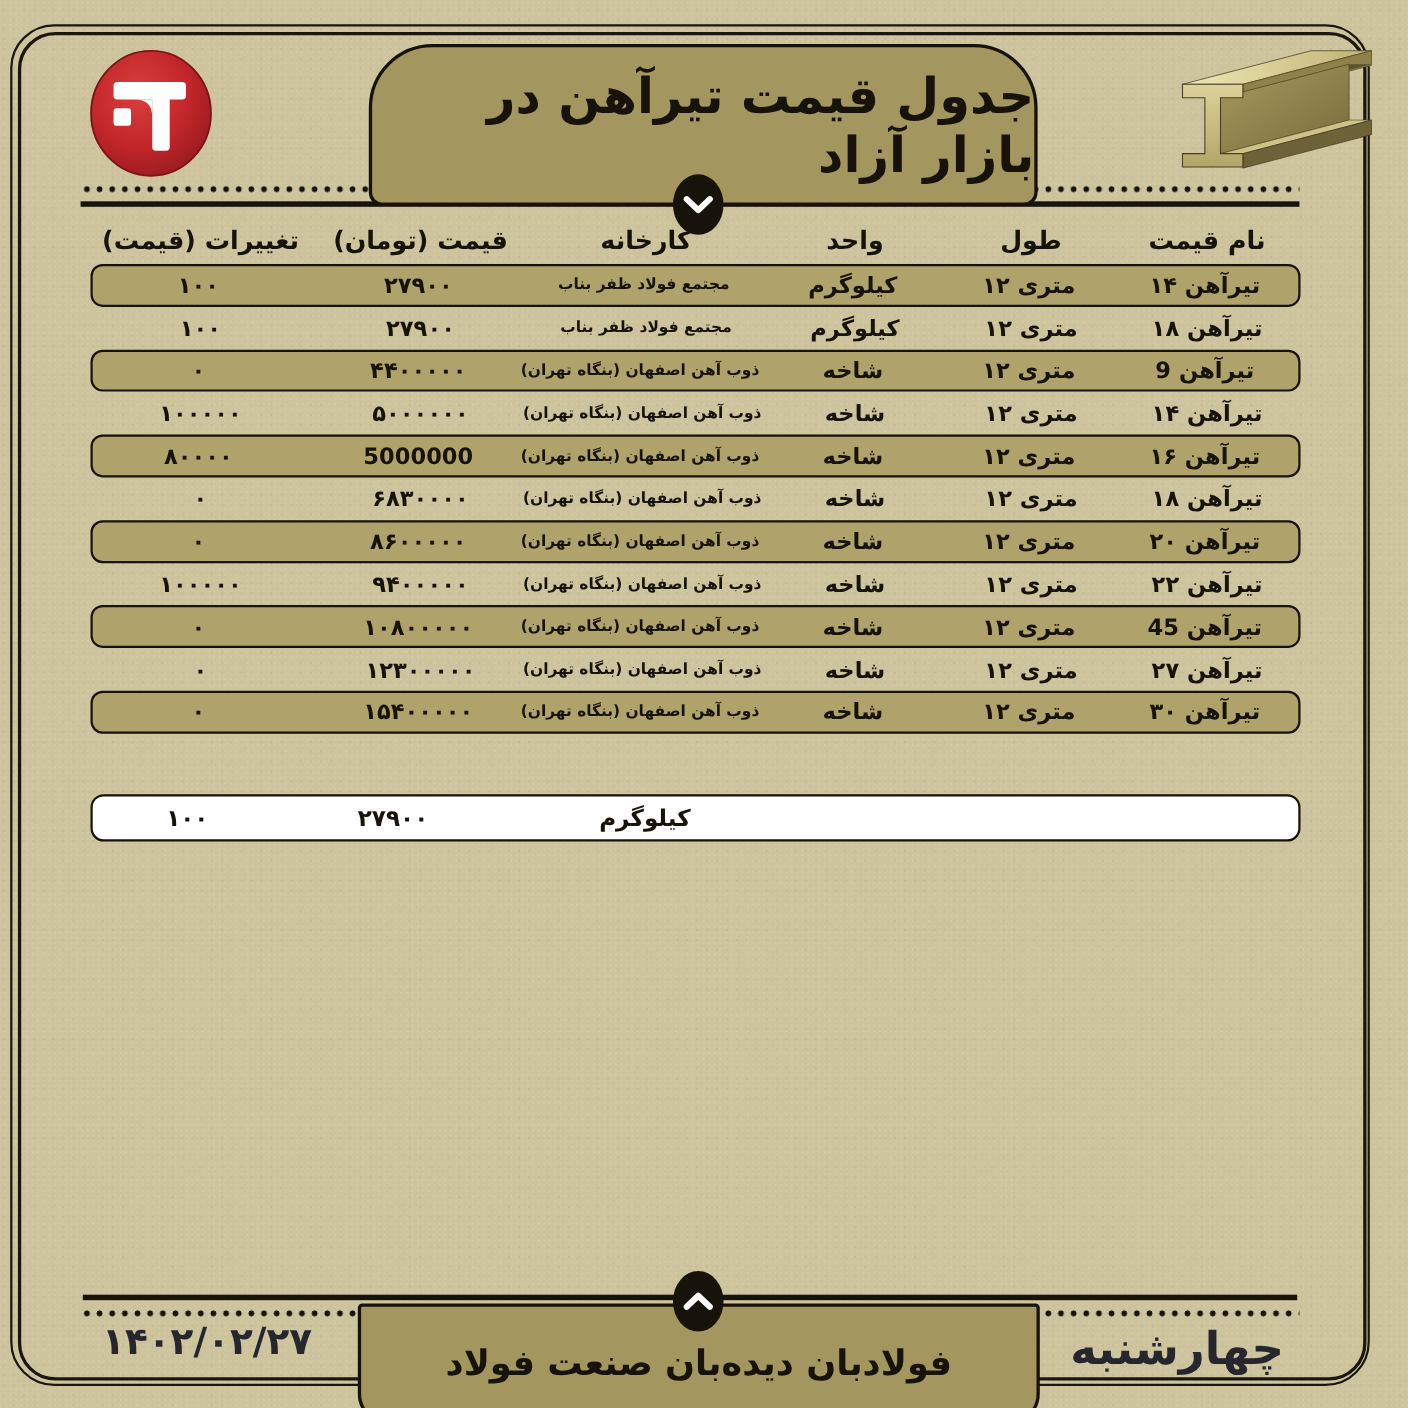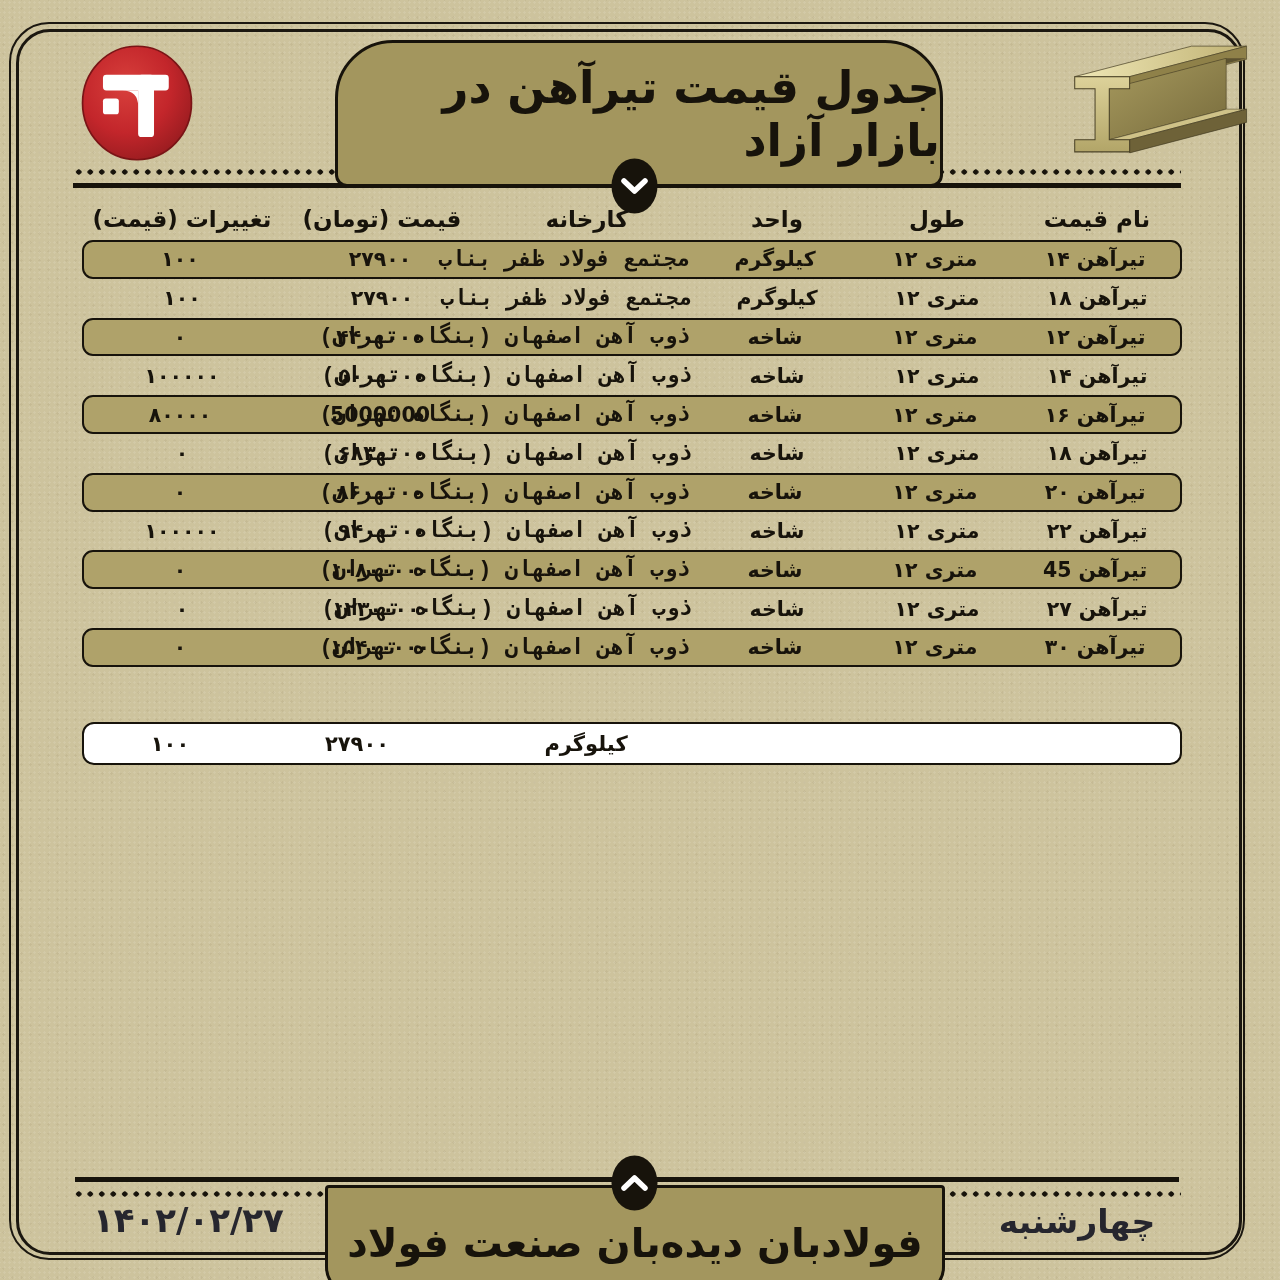--- a/index.html
+++ b/index.html
@@ -64,21 +64,21 @@
     grid-template-columns:170px 150px 170px 210px 200px 200px;
     align-items:center;direction:rtl;
   }
   .thead{height:42px;}
   .thead .cell{font-size:23px;font-weight:bold;color:#17130b;text-align:center;}
   .row{height:38.8px;box-sizing:border-box;}
   .row .cell{
     font-size:20.5px;font-weight:bold;color:#17130b;text-align:center;
     white-space:nowrap;overflow:visible;
   }
-  .row .cell.factory{font-size:22px;font-family:Liberation Mono, monospace;}
+  .row .cell.factory{font-size:14px;}
   .row.boxed{
     background:#afa26a;border:2.5px solid #17130b;border-radius:11px;
   }
   
   .summary{
     position:absolute;left:95px;top:722px;width:1100px;height:43px;
     background:#ffffff;border:2.5px solid #17130b;border-radius:12px;
     box-sizing:border-box;z-index:2;
   }
   .summary .scell{
@@ -90,29 +90,29 @@
   .s-price{left:173px;width:200px;}
   .s-change{left:11px;width:150px;}
   
   .footer-box{
     position:absolute;left:338px;top:1185px;width:620px;height:110px;
     background:#a3965e;border:3.5px solid #17130b;
     border-radius:4px 4px 28px 28px;box-sizing:border-box;
     display:flex;align-items:flex-start;justify-content:center;
     padding-top:32px;z-index:4;
   }
-  .footer-box .brand{font-size:40px;font-weight:bold;color:#17130b;white-space:nowrap;}
+  .footer-box .brand{font-size:32px;font-weight:bold;color:#17130b;white-space:nowrap;}
   .date{
-    position:absolute;left:106px;top:1200px;width:250px;text-align:left;
+    position:absolute;left:76px;top:1200px;width:250px;text-align:center;
     font-size:34px;font-weight:bold;color:#26262e;letter-spacing:3px;
     direction:ltr;z-index:3;
   }
   .weekday{
     position:absolute;left:1000px;top:1202px;width:180px;text-align:center;
-    font-size:33px;font-weight:bold;color:#26262e;z-index:3;
+    font-size:41px;font-weight:bold;color:#26262e;z-index:3;
   }
 </style>
 </head>
 <body>
 
 <div class="page">
 
   <div class="border-outer"></div>
   <div class="border-inner"></div>
 
@@ -199,21 +199,21 @@
     </div>
     <div class="grid-row row">
       <div class="cell">تیرآهن ۱۸</div>
       <div class="cell">متری ۱۲</div>
       <div class="cell">کیلوگرم</div>
       <div class="cell factory">مجتمع فولاد ظفر بناب</div>
       <div class="cell">۲۷۹۰۰</div>
       <div class="cell">۱۰۰</div>
     </div>
     <div class="grid-row row boxed">
-      <div class="cell">تیرآهن ۱۲</div>
+      <div class="cell">تیرآهن 9</div>
       <div class="cell">متری ۱۲</div>
       <div class="cell">شاخه</div>
       <div class="cell factory">ذوب آهن اصفهان (بنگاه تهران)</div>
       <div class="cell">۴۴۰۰۰۰۰</div>
       <div class="cell">۰</div>
     </div>
     <div class="grid-row row">
       <div class="cell">تیرآهن ۱۴</div>
       <div class="cell">متری ۱۲</div>
       <div class="cell">شاخه</div>

